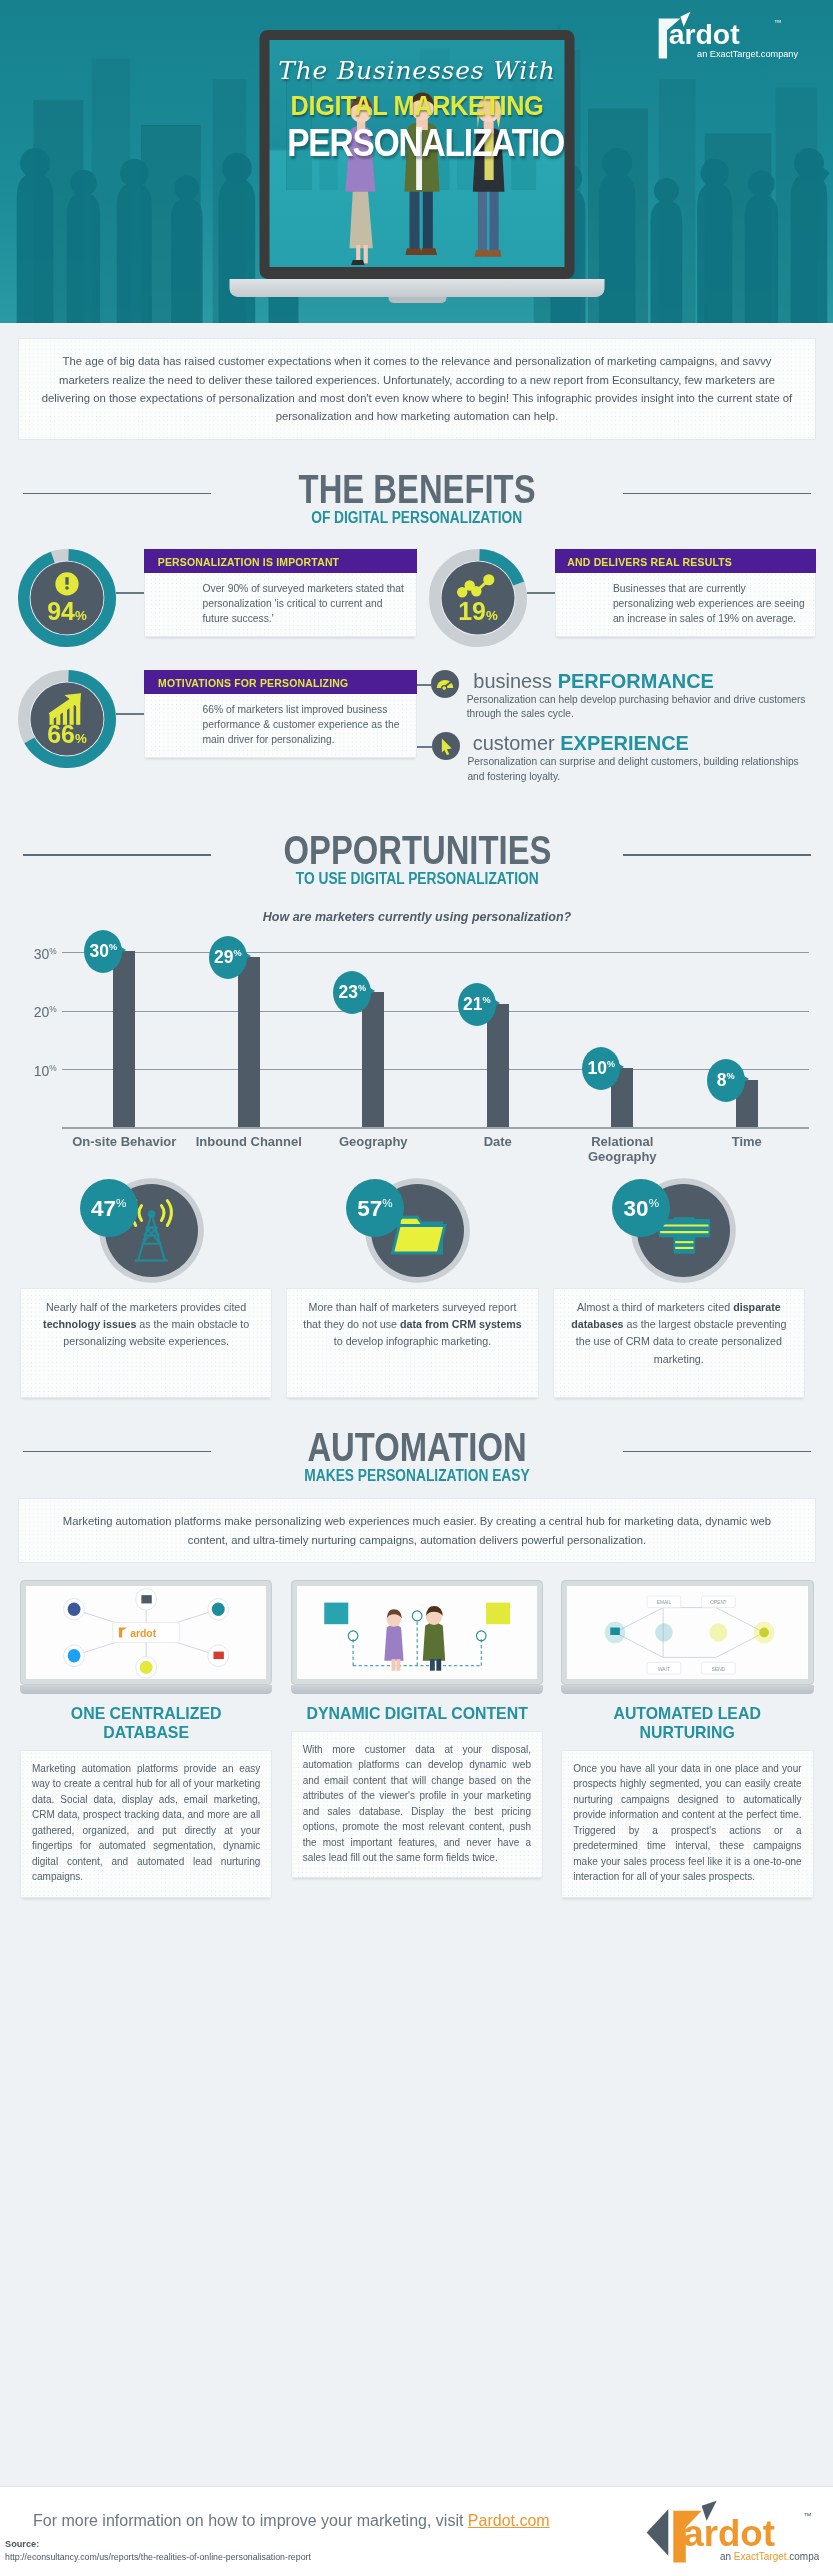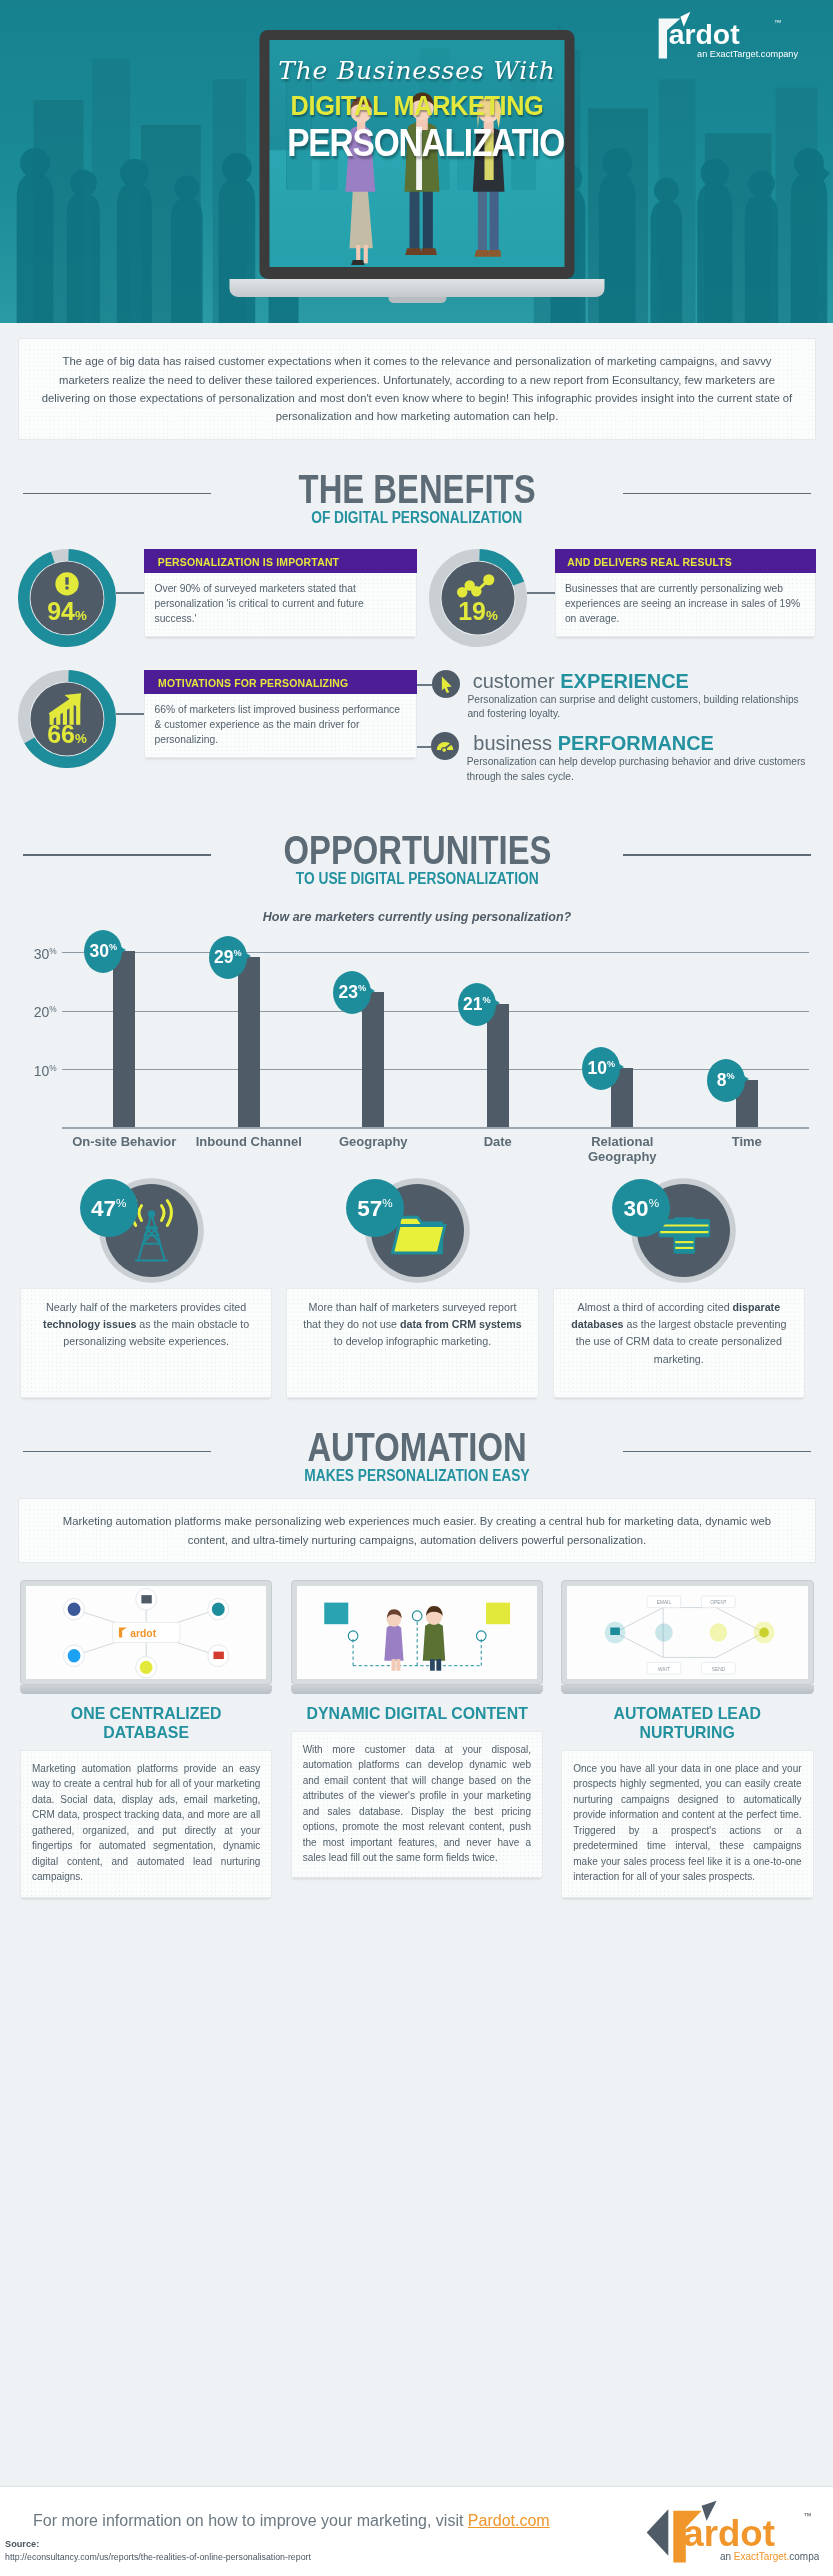--- a/index.html
+++ b/index.html
@@ -104,21 +104,21 @@
     font-weight:bold; font-size:11px; color:#e2e93b; letter-spacing:0.2px;
     transform:scaleX(.95); display:inline-block;
   }
   .card-body {
     background:#fbfcfc; border:0.8px solid #e5eaec; border-top:none;
     padding:7.5px 9.2px 9.2px 9.2px;
     background-image:radial-gradient(#e0e6ea 0.6px, transparent 0.6px);
     background-size:4.2px 4.2px;
     box-shadow:0 2.5px 2.5px -1.7px rgba(0,0,0,.13);
   }
-  .card-body p { font-size:10.3px; line-height:1.5; color:#53616b; }
+  .card-body p { font-size:10.3px; line-height:1.5; color:#53616b;margin-left:48px; }
 
   .exp-wrap { width:50%; padding-left:0; }
   .exp-item { display:flex; align-items:flex-start; margin-bottom:10px; }
   .exp-line { width:18.3px; height:1.7px; background:#6a7883; margin-top:14px; }
   .exp-ico {
     width:28px; height:28px; border-radius:50%; background:#4f5c67;
     flex:0 0 28px; position:relative;
   }
   .exp-txt { padding-left:7.5px; }
   .exp-title {
@@ -460,40 +460,40 @@
           <p>66% of marketers list improved business performance &amp; customer experience as the main driver for personalizing.</p>
         </div>
       </div>
     </div>
 
     <div class="exp-wrap">
       <div class="exp-item">
         <div class="exp-line"></div>
         <div class="exp-ico">
           <svg viewBox="0 0 34 34">
-              <path d="M12 8 L24 20 L18 21 L21 27 L18 28 L15 22 L12 25 Z" fill="#e2e93b"></path>
-            </svg>
+            <path d="M7 22 a10 10 0 0 1 20 0 Z" fill="#e2e93b"></path>
+            <path d="M17 20 L25 14" stroke="#4f5c67" stroke-width="2.5"></path>
+            <circle cx="16" cy="22" r="3" fill="#e2e93b" stroke="#4f5c67" stroke-width="1.6"></circle>
+          </svg>
         </div>
         <div class="exp-txt">
-          <div class="exp-title"><span>customer</span> <b>EXPERIENCE</b></div>
-          <div class="exp-desc">Personalization can surprise and delight customers, building relationships and fostering loyalty.</div>
+          <div class="exp-title"><span>business</span> <b>PERFORMANCE</b></div>
+          <div class="exp-desc">Personalization can help develop purchasing behavior and drive customers through the sales cycle.</div>
         </div>
       </div>
       <div class="exp-item">
         <div class="exp-line"></div>
         <div class="exp-ico">
           <svg viewBox="0 0 34 34">
-            <path d="M7 22 a10 10 0 0 1 20 0 Z" fill="#e2e93b"></path>
-            <path d="M17 20 L25 14" stroke="#4f5c67" stroke-width="2.5"></path>
-            <circle cx="16" cy="22" r="3" fill="#e2e93b" stroke="#4f5c67" stroke-width="1.6"></circle>
-          </svg>
+              <path d="M12 8 L24 20 L18 21 L21 27 L18 28 L15 22 L12 25 Z" fill="#e2e93b"></path>
+            </svg>
         </div>
         <div class="exp-txt">
-          <div class="exp-title"><span>business</span> <b>PERFORMANCE</b></div>
-          <div class="exp-desc">Personalization can help develop purchasing behavior and drive customers through the sales cycle.</div>
+          <div class="exp-title"><span>customer</span> <b>EXPERIENCE</b></div>
+          <div class="exp-desc">Personalization can surprise and delight customers, building relationships and fostering loyalty.</div>
         </div>
       </div>
     </div>
   </div>
 
   <div class="sec-head" style="margin-top:35px;">
     <div class="rule-l"></div>
     <div class="rule-r"></div>
     <div class="sec-title">OPPORTUNITIES</div><br>
     <div class="sec-sub">TO USE DIGITAL PERSONALIZATION</div>
@@ -620,21 +620,21 @@
               <path d="M28 58 h58"></path>
               <path d="M46 70 h22"></path>
               <path d="M46 77 h22"></path>
           </g>
         </svg>
         <div class="obs-badge">
           <b>30<sup>%</sup></b>
         </div>
       </div>
       <div class="obs-body">
-        <p><span>Almost a third of according cited </span><b>disparate databases</b><span> as the largest obstacle preventing the use of CRM data to create personalized marketing.</span></p>
+        <p><span>Almost a third of marketers cited </span><b>disparate databases</b><span> as the largest obstacle preventing the use of CRM data to create personalized marketing.</span></p>
       </div>
     </div>
   </div>
 
   <div class="sec-head" style="margin-top:28px;">
     <div class="rule-l"></div>
     <div class="rule-r"></div>
     <div class="sec-title">AUTOMATION</div><br>
     <div class="sec-sub">MAKES PERSONALIZATION EASY</div>
   </div>

